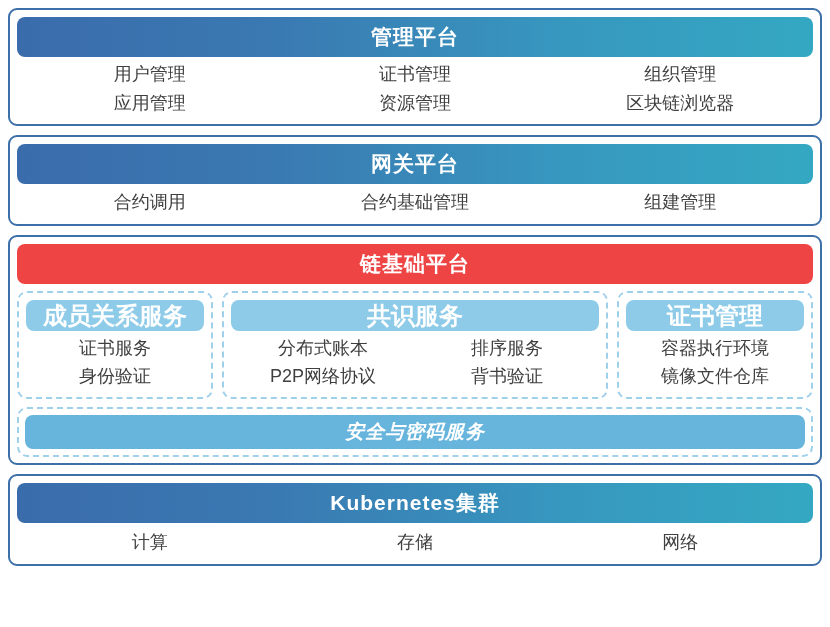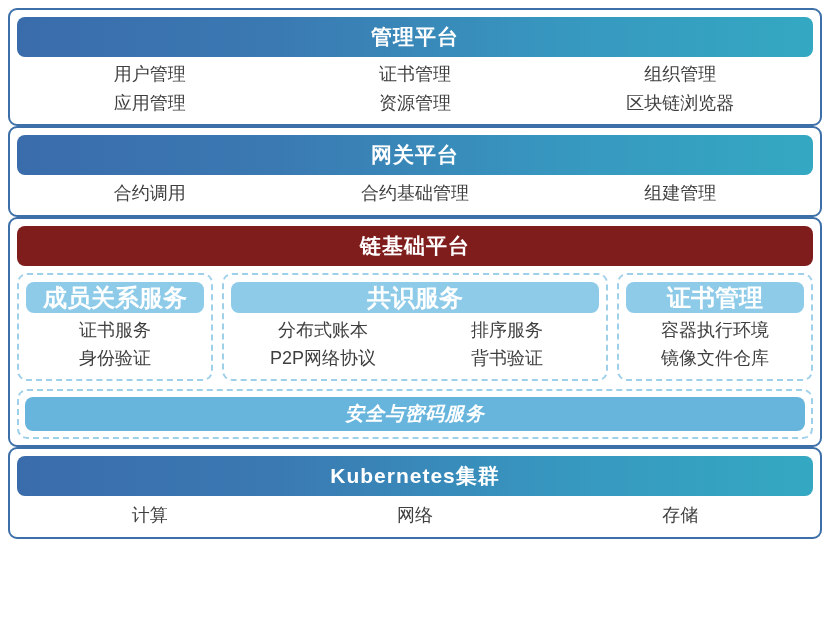--- a/index.html
+++ b/index.html
@@ -14,21 +14,21 @@
     overflow: hidden;
   }
 
   .diagram {
     width: 830px;
     height: 627px;
     box-sizing: border-box;
     padding: 8px 8px 6px 8px;
     display: flex;
     flex-direction: column;
-    gap: 0;
+    gap: 9px;
   }
 
   
   .layer {
     border: 2px solid #3d6fa8;
     border-radius: 9px;
     background: #ffffff;
     box-sizing: border-box;
     padding: 7px 7px 4px 7px;
     display: flex;
@@ -42,21 +42,21 @@
     display: flex;
     align-items: center;
     justify-content: center;
     color: #ffffff;
     font-weight: bold;
     font-size: 21px;
     letter-spacing: 1px;
     background: linear-gradient(90deg, #3a6cab 0%, #3a79b2 32%, #3797bf 68%, #34a8c2 100%);
   }
   .banner.flat {
-    background: #7f1d1d;
+    background: #ef4444;
   }
 
   
   .items {
     display: flex;
     flex: 1;
     align-items: center;
   }
   .items .col {
     flex: 1;
@@ -236,21 +236,21 @@
     </div>
   </div>
 
   <div class="layer layer-k8s">
     <div class="banner">Kubernetes集群</div>
     <div class="items">
       <div class="col">
         <div class="item-text">计算</div>
       </div>
       <div class="col">
+        <div class="item-text">存储</div>
+      </div>
+      <div class="col">
         <div class="item-text">网络</div>
       </div>
-      <div class="col">
-        <div class="item-text">存储</div>
-      </div>
     </div>
   </div>
 
 </div>
 
 </body></html>

